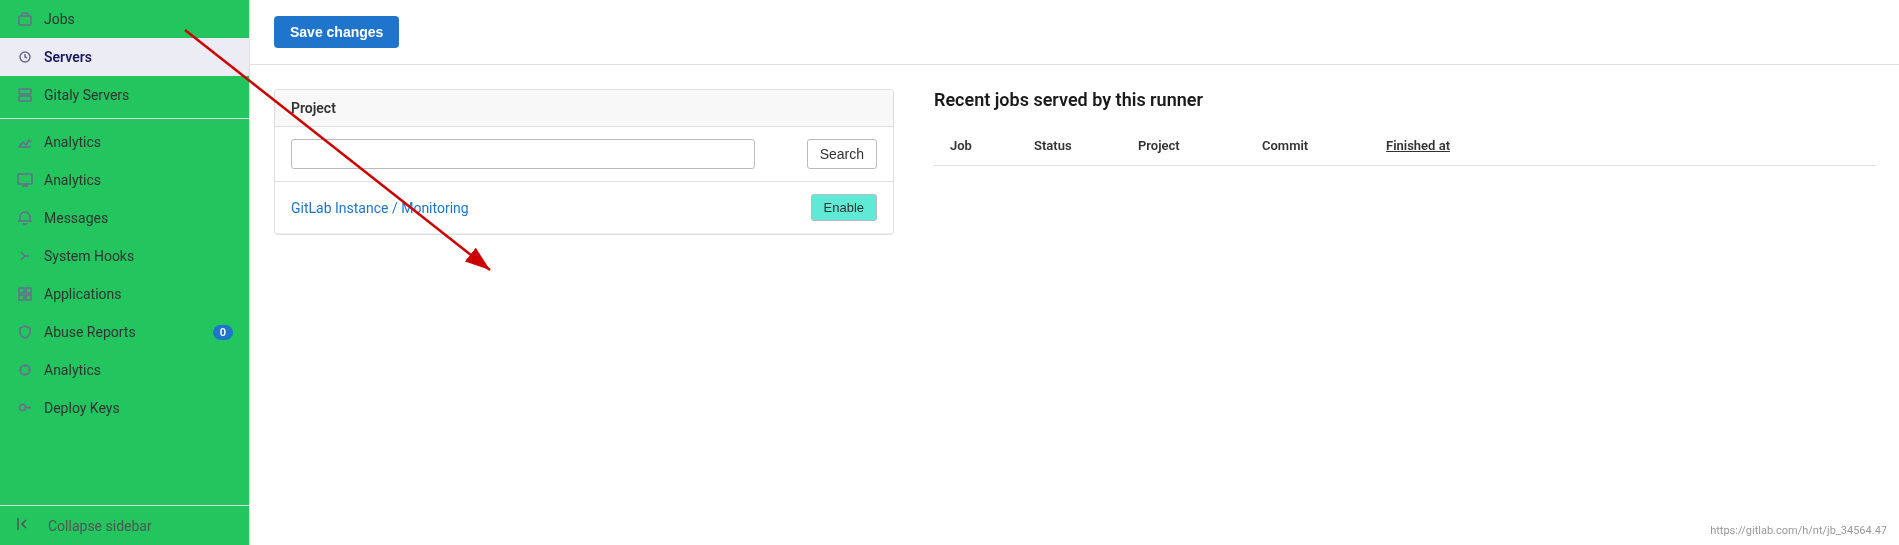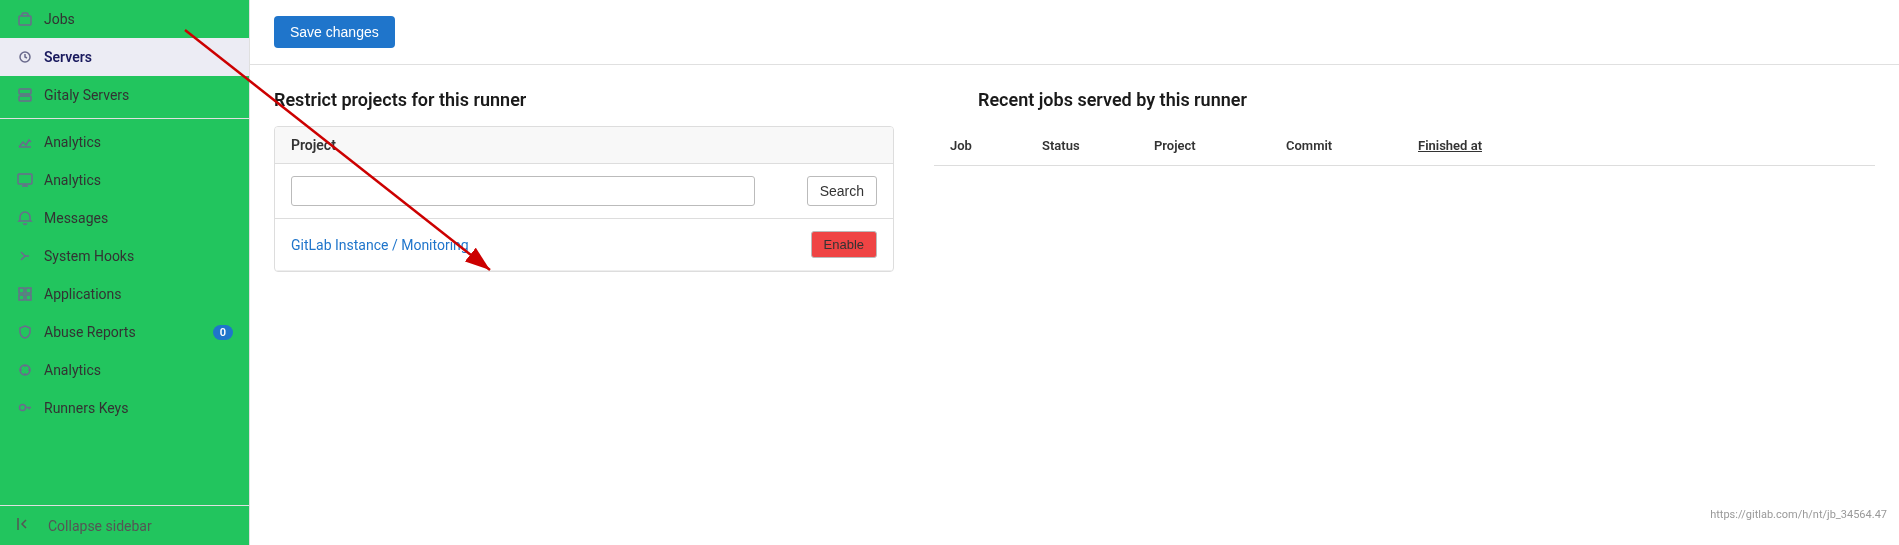--- a/index.html
+++ b/index.html
@@ -105,21 +105,21 @@
     }
 
     .save-btn {
       background: #1f75cb;
       color: #fff;
       border: none;
       padding: 8px 16px;
       border-radius: 4px;
       font-size: 14px;
       cursor: pointer;
-      font-weight: 400;
+      font-weight: 700;
     }
 
     .main-body {
       display: flex;
       flex: 1;
       padding: 24px;
       gap: 40px;
     }
 
     
@@ -185,66 +185,65 @@
     }
 
     .project-link {
       color: #1f75cb;
       text-decoration: none;
       flex: 1;
       font-size: 14px;
     }
 
     .enable-btn {
-      background: #ef4444;
+      background: #5eead4;
       border: 1px solid #bbb;
       border-radius: 3px;
       padding: 5px 12px;
       font-size: 13px;
       cursor: pointer;
       color: #333;
     }
 
     
     .right-panel {
       flex: 1;
     }
 
     .recent-jobs-title {
       font-size: 18px;
       font-weight: 600;
       color: #1a1a1a;
       margin-bottom: 16px;
-      margin-left: 44px;
     }
 
     .jobs-table-header {
       display: flex;
       border-bottom: 1px solid #ddd;
       padding: 8px 0;
-      gap: 12px;
+      gap: 4px;
     }
 
     .jobs-col {
       font-weight: 600;
       color: #333;
       font-size: 13px;
       padding: 4px 16px;
     }
 
     .jobs-col:first-child { min-width: 80px; }
     .jobs-col:nth-child(2) { min-width: 100px; }
     .jobs-col:nth-child(3) { min-width: 120px; }
     .jobs-col:nth-child(4) { min-width: 120px; }
     .jobs-col:nth-child(5) { min-width: 120px; text-decoration: underline; }
 
     
     .url-bar {
       position: fixed;
-      bottom: 24px;
+      bottom: 8px;
       right: 12px;
       font-size: 11px;
       color: #999;
     }
 
     
     .sidebar::-webkit-scrollbar { width: 4px; }
     .sidebar::-webkit-scrollbar-thumb { background: #ccc; border-radius: 2px; }
   </style>
 </head>
@@ -356,21 +355,21 @@
     <span class="label">Analytics</span>
   </div>
 
   <div class="sidebar-item">
     <span class="icon">
       <svg width="16" height="16" viewBox="0 0 16 16" fill="none" stroke="currentColor" stroke-width="1.5">
         <circle cx="5.5" cy="7.5" r="3"></circle>
         <path d="M8 7.5h6M12 7.5v2"></path>
       </svg>
     </span>
-    <span class="label">Runners Keys</span>
+    <span class="label">Deploy Keys</span>
   </div>
 
   <div class="sidebar-collapse">
     <span class="icon">
       <svg width="16" height="16" viewBox="0 0 16 16" fill="none" stroke="currentColor" stroke-width="1.5">
         <path d="M10 12l-4-4 4-4"></path>
         <line x1="2" y1="2" x2="2" y2="14"></line>
       </svg>
     </span>
     <span>Collapse sidebar</span>
@@ -379,21 +378,20 @@
 
 <div class="main">
 
   <div class="main-header">
     <button class="save-btn">Save changes</button>
   </div>
 
   <div class="main-body">
 
     <div class="left-panel">
-      <h2 class="panel-title">Restrict projects for this runner</h2>
 
       <div class="project-table">
         <div class="table-header">Project</div>
 
         <div class="search-row">
           <input type="text" class="search-input" placeholder="" style="">
           <button class="search-btn">Search</button>
         </div>
 
         <div class="project-row">

